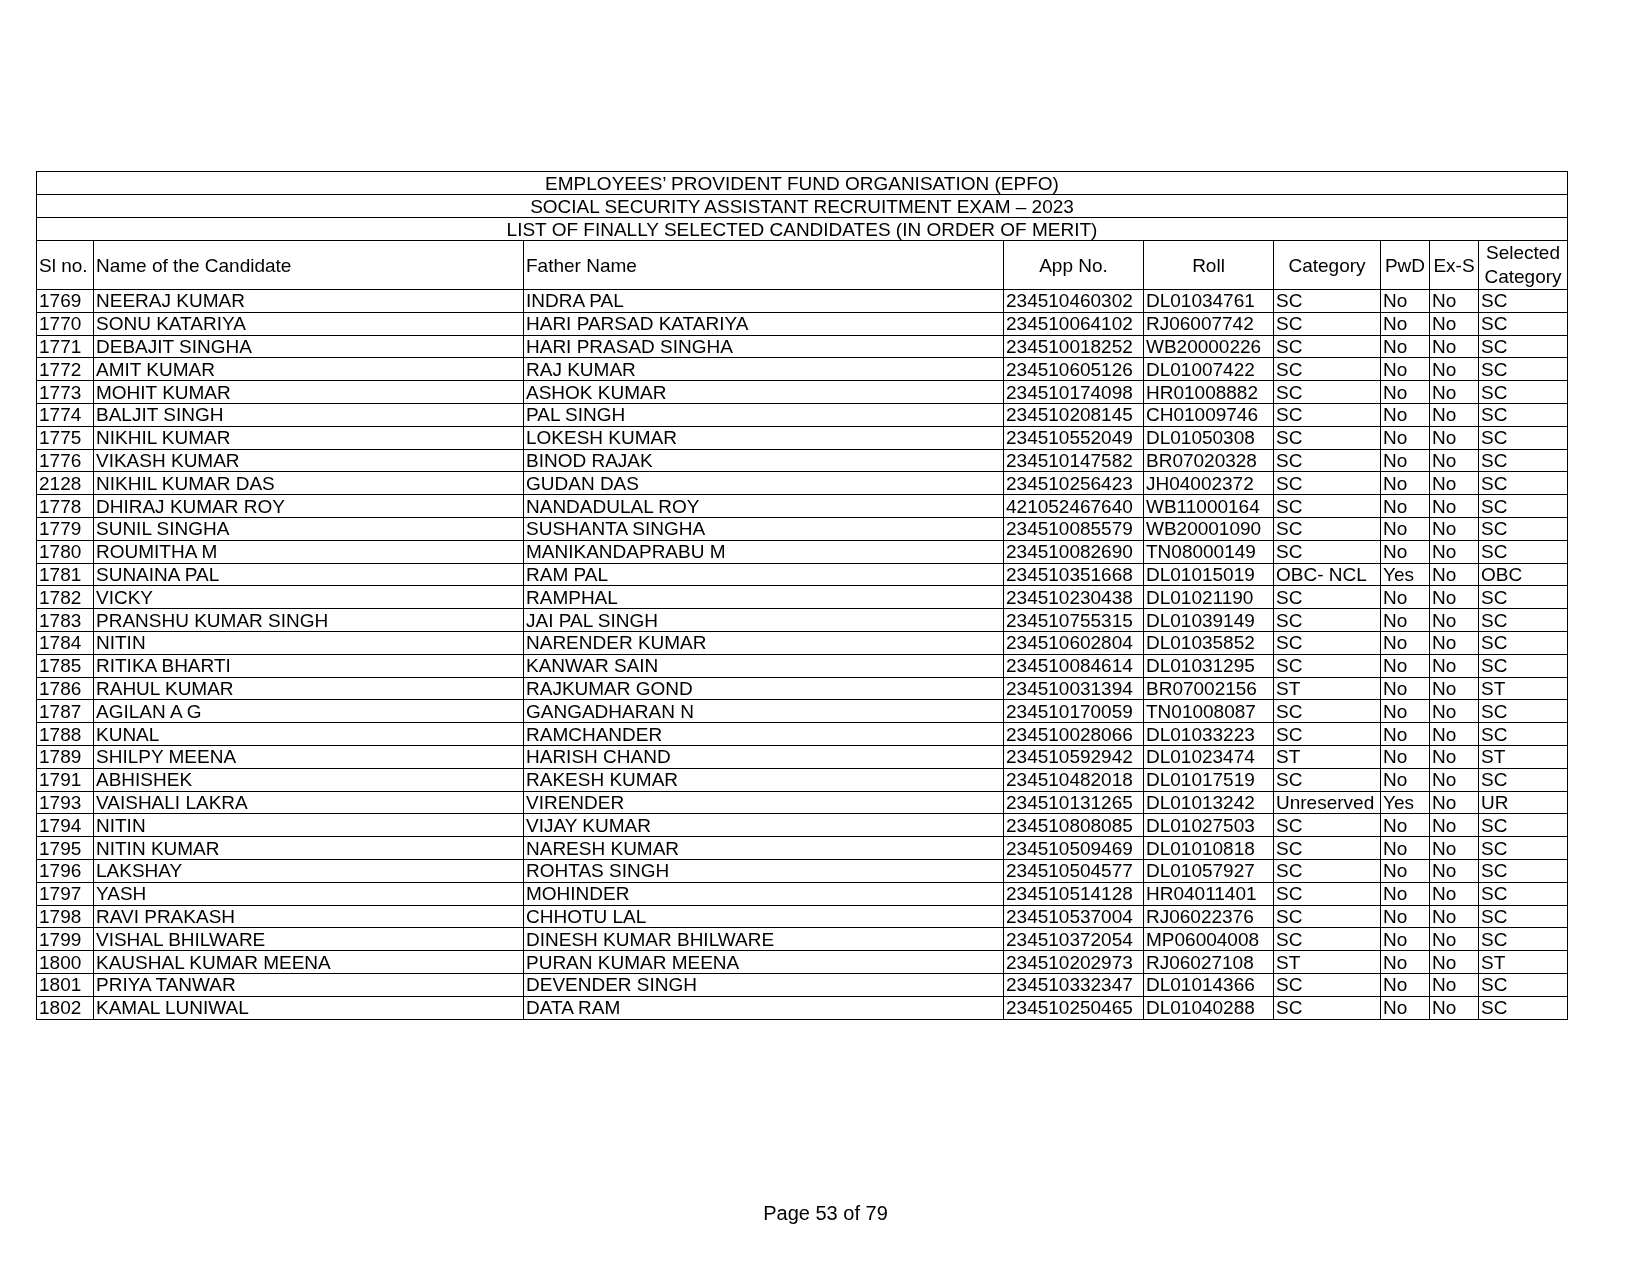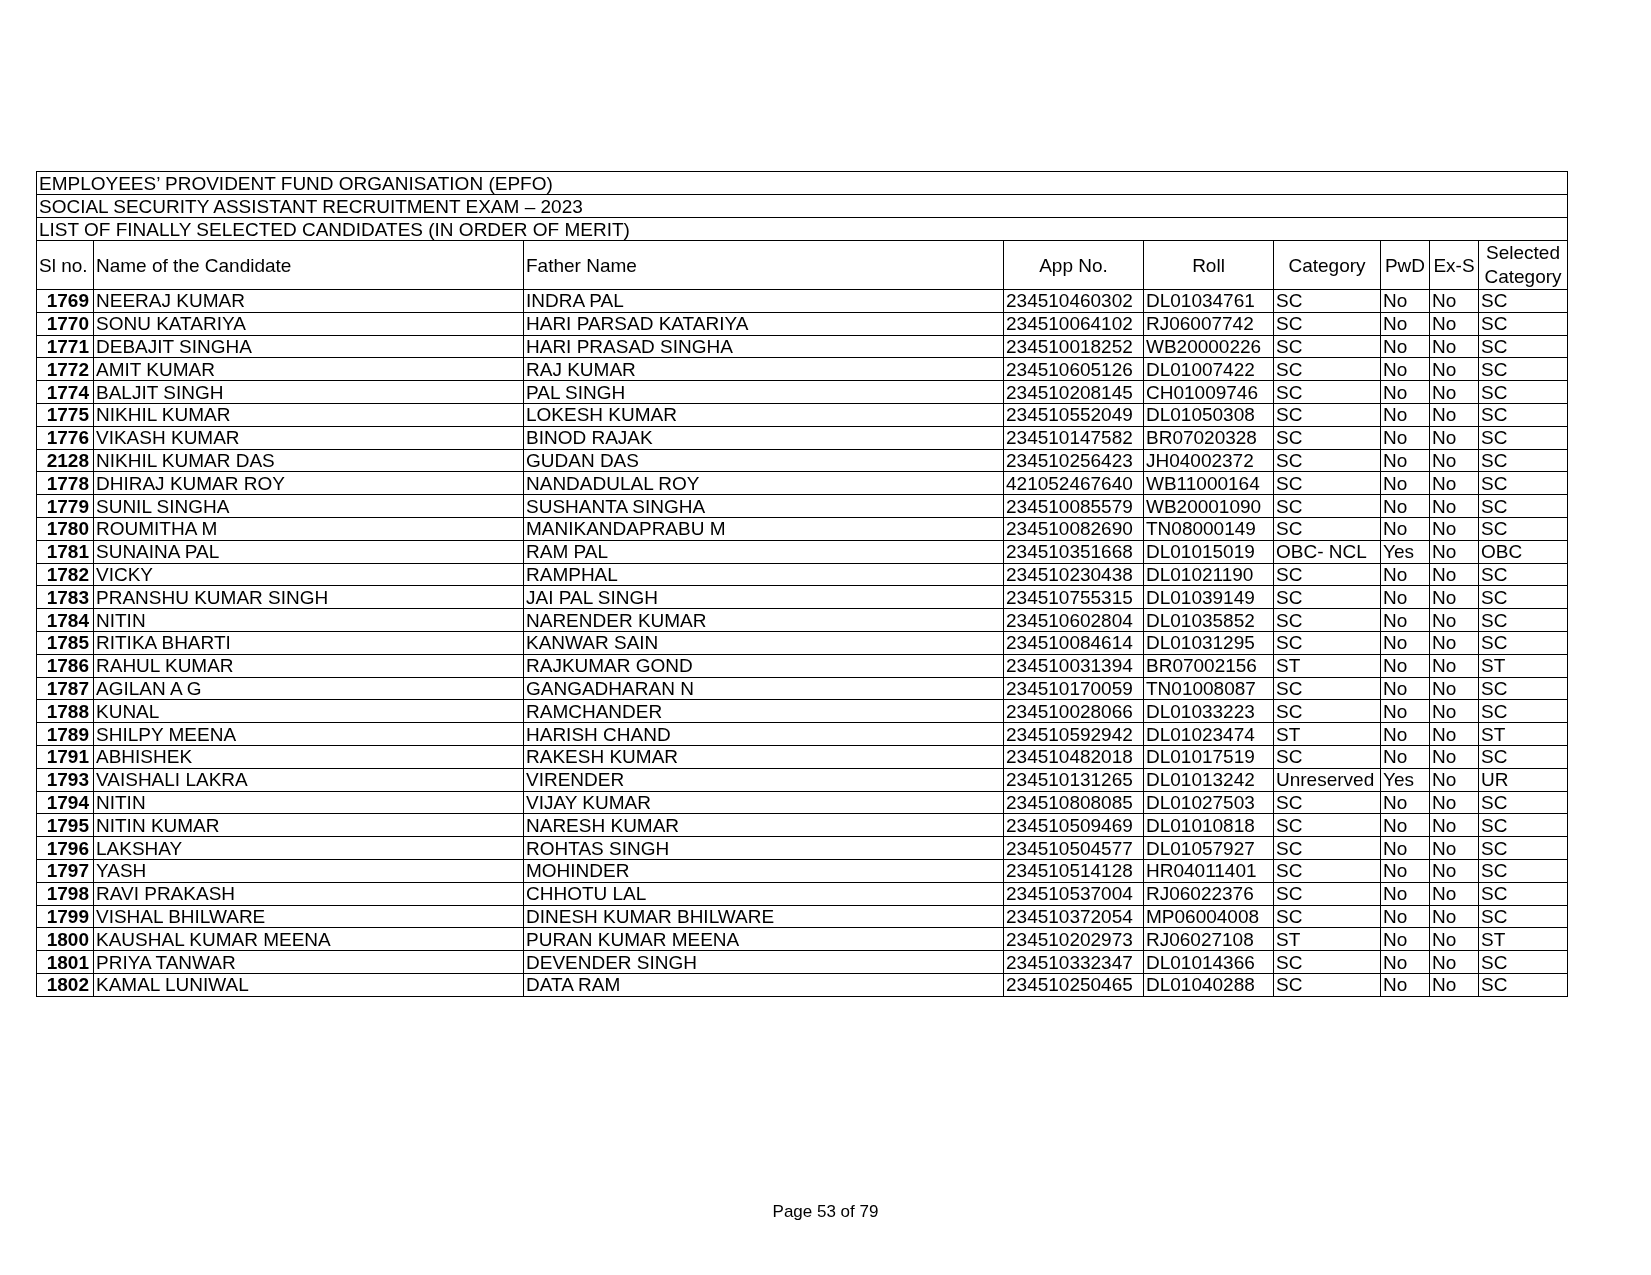--- a/index.html
+++ b/index.html
@@ -7,29 +7,29 @@
          font-family: "Liberation Sans", sans-serif; color: #000; }
   #doc-table {
     position: absolute; left: 36px; top: 171px; width: 1531px;
     border-collapse: collapse; table-layout: fixed;
     font-size: 19px; line-height: 1;
   }
   #doc-table td, #doc-table th {
     border: 1.5px solid #000; padding: 0 2px; white-space: nowrap; overflow: hidden;
     font-weight: normal; height: 22px; vertical-align: middle;
   }
-  #doc-table tr.title-row td { text-align: left; height: 22px; }
+  #doc-table tr.title-row td { text-align: center; height: 22px; }
   #doc-table tr.head-row th { height: 44px; text-align: left; }
   #doc-table tr.head-row th.c { text-align: center; }
   #doc-table tr.head-row th.sel { line-height: 24px; white-space: normal; padding: 0 1px; }
-  #doc-table td.sl { text-align: right; padding-right: 4px; font-weight: bold; }
+  #doc-table td.sl { text-align: right; padding-right: 12px; }
   #doc-table tbody tr td { height: 21.8px; }
   #footer {
     position: absolute; top: 1202px; left: 0; width: 1651px; text-align: center;
-    font-size: 17px;
+    font-size: 20px;
   }
 </style>
 </head>
 <body>
 
 <table id="doc-table">
   <colgroup>
     <col style="width:57px">
       <col style="width:430px">
       <col style="width:480px">
@@ -104,20 +104,31 @@
         <td>AMIT KUMAR</td>
         <td>RAJ KUMAR</td>
         <td>234510605126</td>
         <td>DL01007422</td>
         <td>SC</td>
         <td>No</td>
         <td>No</td>
         <td>SC</td>
       </tr>
       <tr>
+        <td class="sl">1773</td>
+        <td>MOHIT KUMAR</td>
+        <td>ASHOK KUMAR</td>
+        <td>234510174098</td>
+        <td>HR01008882</td>
+        <td>SC</td>
+        <td>No</td>
+        <td>No</td>
+        <td>SC</td>
+      </tr>
+      <tr>
         <td class="sl">1774</td>
         <td>BALJIT SINGH</td>
         <td>PAL SINGH</td>
         <td>234510208145</td>
         <td>CH01009746</td>
         <td>SC</td>
         <td>No</td>
         <td>No</td>
         <td>SC</td>
       </tr>

